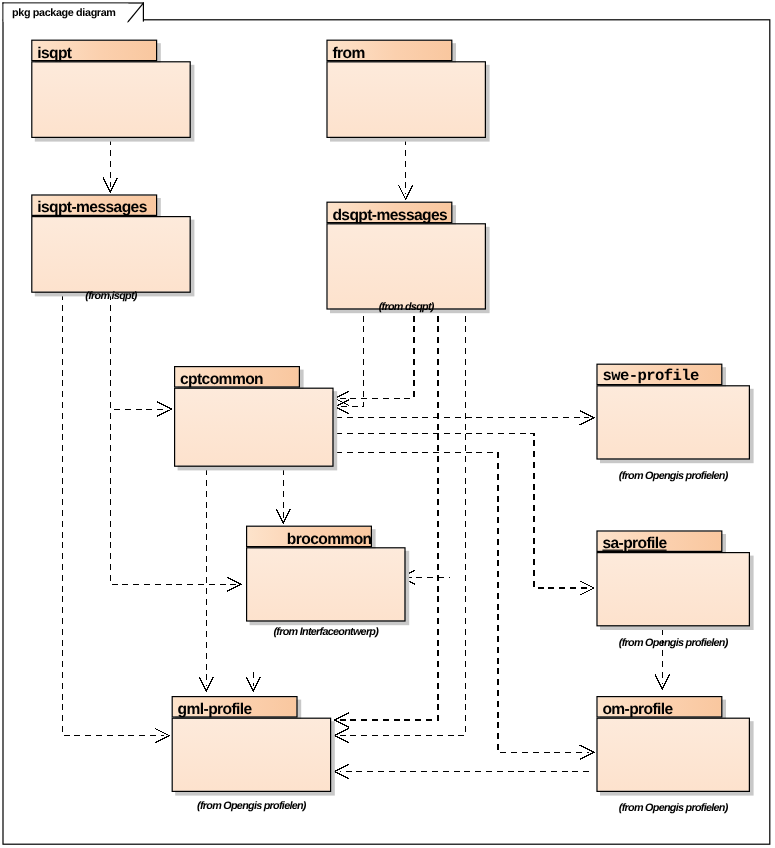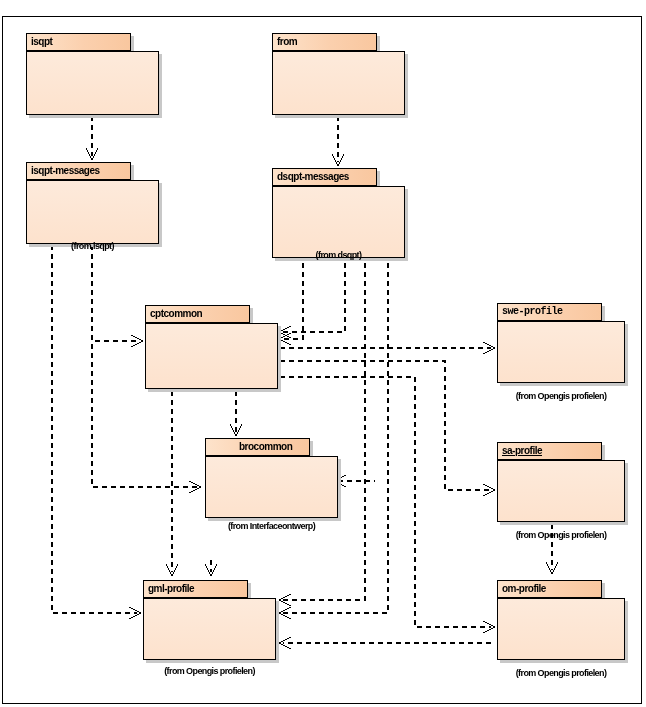--- a/index.html
+++ b/index.html
@@ -11,37 +11,47 @@
   .frame-tab{position:absolute;left:2px;top:2px;height:16px;box-sizing:border-box;background:#fff;border:1px solid #000;border-bottom:none;}
   .frame-tab-body{position:absolute;left:0;top:0;height:100%;background:#fff;}
   .frame-tab-label{position:absolute;left:7px;top:2px;font-size:9px;font-weight:bold;color:#000;white-space:nowrap;letter-spacing:-0.3px;}
   .frame-tab-slope{position:absolute;top:0;width:14px;height:17px;overflow:hidden;}
   .frame-tab-slope svg{display:block;}
   .pkg-shadow-tab,.pkg-shadow-body{position:absolute;background:#c8c8c8;}
   .pkg-tab{position:absolute;left:0;top:0;box-sizing:border-box;border:1px solid #000;
     background:linear-gradient(to right,#fde3cb 0%,#fbd0ae 55%,#f9c79f 100%);}
   .pkg-body{position:absolute;left:0;box-sizing:border-box;border:1px solid #000;
     background:linear-gradient(to bottom,#fdeadb 0%,#fde2cd 100%);}
-  .pkg-name{position:absolute;left:5px;top:3px;font-size:10px;font-weight:bold;color:#000;
+  .pkg-name{position:absolute;left:5px;top:3px;font-size:13px;font-weight:bold;color:#000;
     white-space:nowrap;letter-spacing:-0.5px;z-index:4;}
-  .pkg-from{position:absolute;font-size:9px;font-weight:bold;color:#000;
+  .pkg-from{position:absolute;font-size:9px;font-style:italic;font-weight:bold;color:#000;
     white-space:nowrap;letter-spacing:-0.6px;text-align:center;}
 
   
   #wires{position:absolute;left:0;top:0;width:646px;height:707px;pointer-events:none;}
   #wires path,#wires polyline{fill:none;stroke:#000;stroke-width:1.1;
     stroke-dasharray:5,4;shape-rendering:crispEdges;}
   #wires .head{fill:none;stroke:#000;stroke-width:1.1;stroke-dasharray:none;}
 </style>
 </head>
 <body>
 
 <div id="canvas">
 
   <div class="frame"></div>
+  <div class="frame-tab" style="width:118px;">
+    <div class="frame-tab-body" style="width:104px;"></div>
+    <div class="frame-tab-label">pkg package diagram</div>
+    <div class="frame-tab-slope" style="left:103px;top:-1px;">
+      <svg width="15" height="18" viewBox="0 0 15 18">
+          <path d="M0,17 L14,0" stroke="#000" stroke-width="1" fill="none"></path>
+          <path d="M0,17 L14,17" stroke="#fff" stroke-width="1" fill="none"></path>
+        </svg>
+    </div>
+  </div>
 
   <svg id="wires">
 
     <polyline points="92,98 92,156"></polyline>
     <polyline class="head" points="86,148 92,160 98,148"></polyline>
 
     <polyline points="338,98 338,162"></polyline>
     <polyline class="head" points="332,154 338,166 344,154"></polyline>
 
     <polyline points="52,245 52,613 137,613"></polyline>

